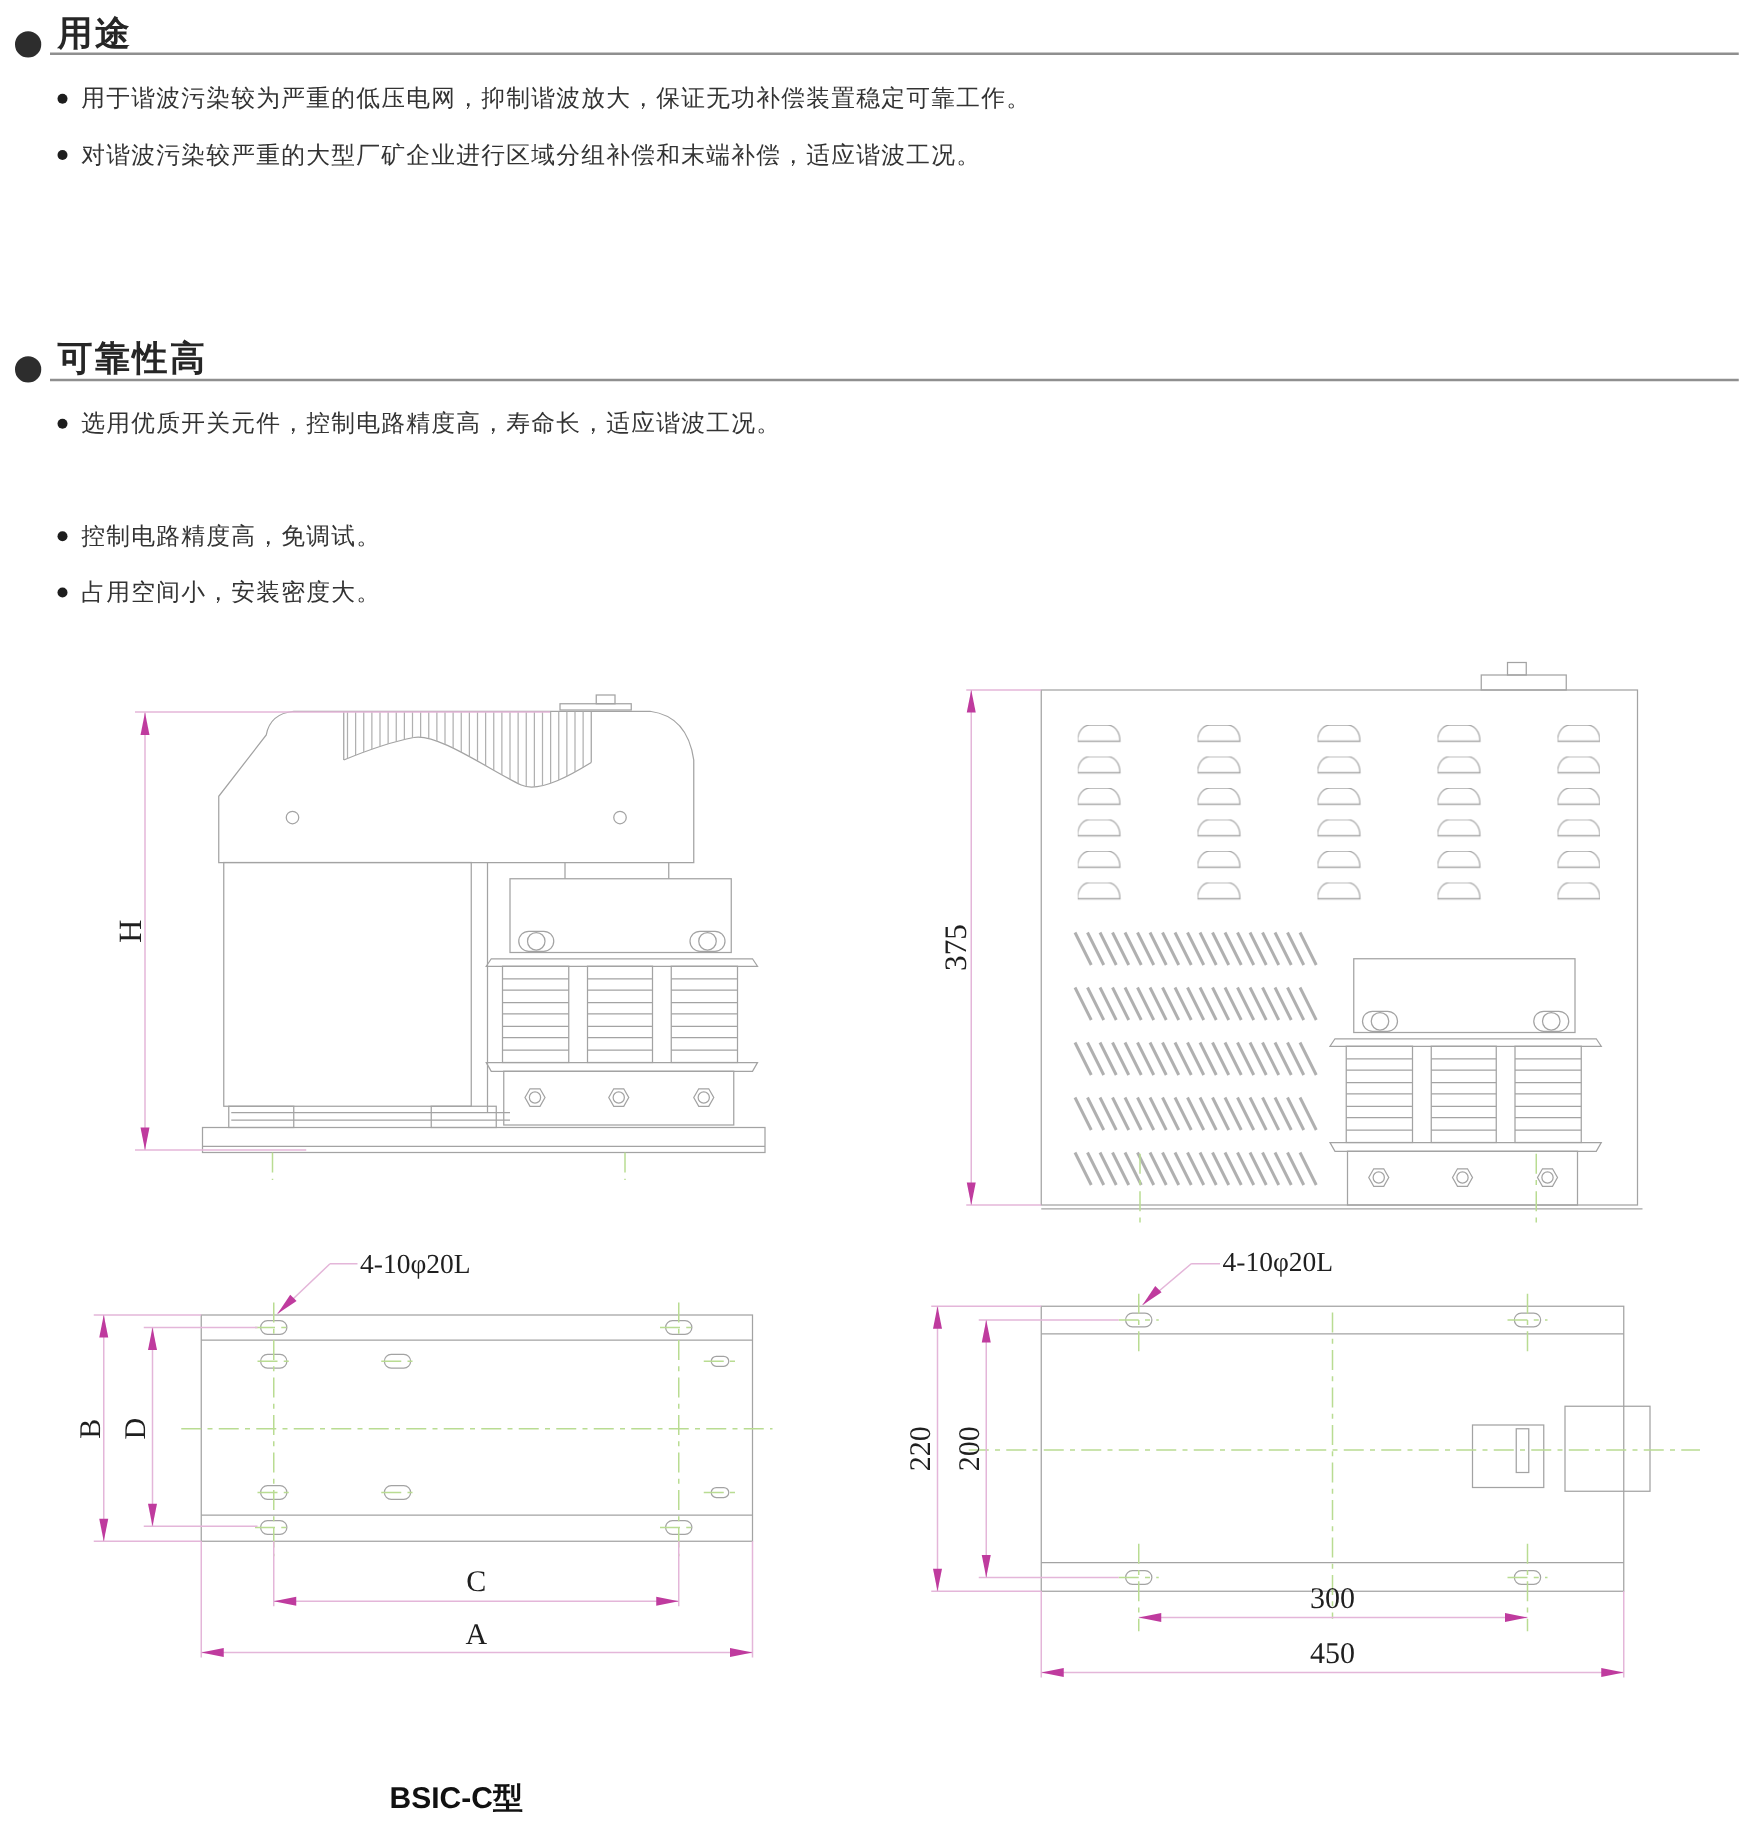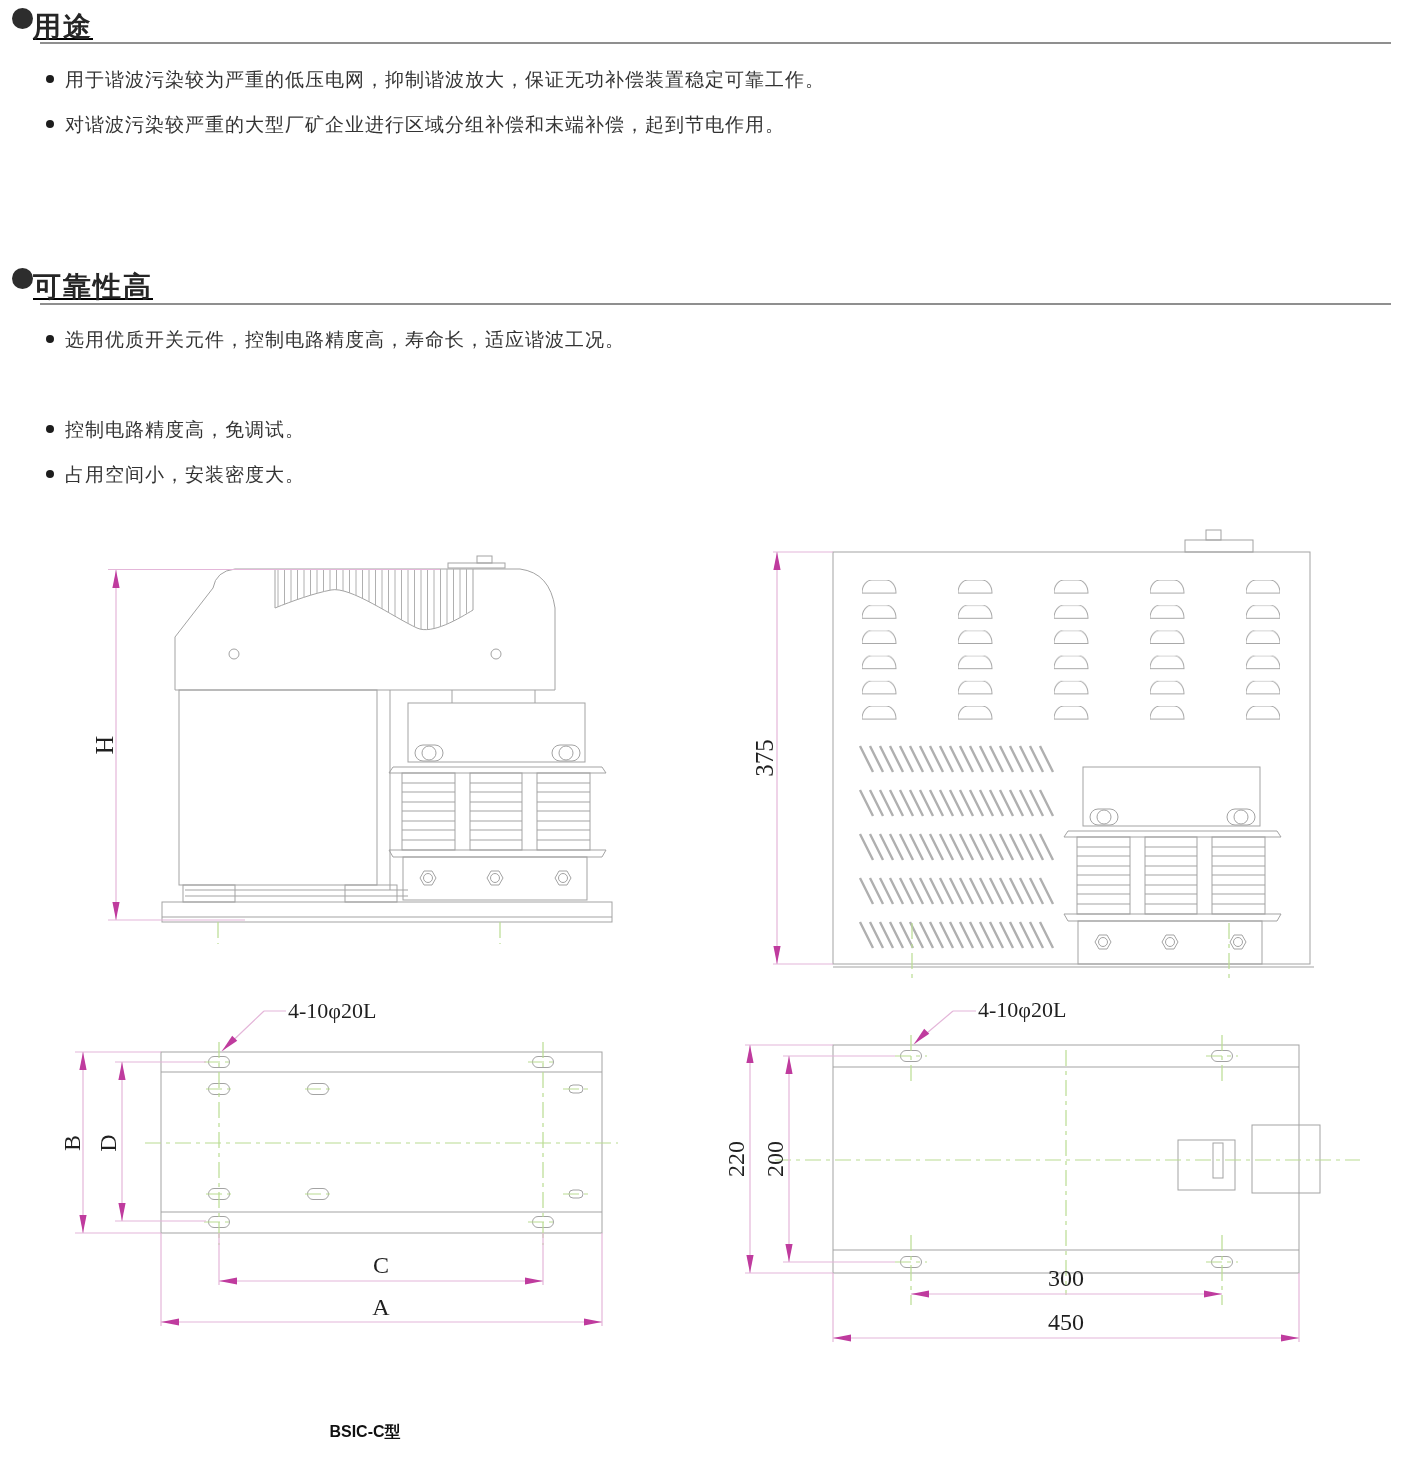--- a/index.html
+++ b/index.html
@@ -1,26 +1,26 @@
 <!DOCTYPE html>
 <html><head>
 <meta charset="utf-8">
 <style>
   html,body{margin:0;padding:0;background:#fff;}
   .page{position:relative;width:1405px;height:1464px;background:#ffffff;overflow:hidden;
         font-family:"Liberation Sans",sans-serif;}
-  .sec-header{position:absolute;left:12px;display:flex;align-items:flex-start;gap:0;text-decoration:underline;}
+  .sec-header{position:absolute;left:12px;display:flex;align-items:flex-end;gap:13px;}
   .sec-dot{width:21px;height:21px;border-radius:50%;background:#2d2d2d;flex:none;}
   .sec-title{font-size:28px;font-weight:700;color:#262626;letter-spacing:2px;}
   .rule{position:absolute;left:40px;width:1351px;border-top:2px solid #8f8f8f;height:0;}
   .bullet{position:absolute;left:46px;display:flex;align-items:flex-start;gap:11px;}
   .b-dot{width:8px;height:8px;border-radius:50%;background:#1d1d1d;margin-top:7px;flex:none;}
   .b-text{font-size:19px;font-weight:400;color:#333;line-height:23px;letter-spacing:1px;}
   .fig{position:absolute;}
-  .caption{position:absolute;width:160px;text-align:center;font-size:16px;font-weight:700;color:#111;}
+  .caption{position:absolute;width:160px;text-align:center;font-size:24px;font-weight:700;color:#111;}
   svg text{font-family:"Liberation Serif",serif;fill:#1f1f1f;}
   .gray{stroke:#a3a3a3;fill:none;stroke-width:1;}
   .pink{stroke:#e4b6d9;fill:none;stroke-width:1.2;}
   .green{stroke:#b9dc92;fill:none;stroke-width:1.2;stroke-dasharray:16 5 4 5;}
 </style>
 </head>
 <body>
 
 <div class="page">
 
@@ -65,21 +65,21 @@
     <div class="sec-title">用途</div>
   </div>
   <div class="rule" style="top:42px"></div>
 
   <div class="bullet" style="top:68px">
     <div class="b-dot"></div>
     <div class="b-text">用于谐波污染较为严重的低压电网，抑制谐波放大，保证无功补偿装置稳定可靠工作。</div>
   </div>
   <div class="bullet" style="top:113px">
     <div class="b-dot"></div>
-    <div class="b-text">对谐波污染较严重的大型厂矿企业进行区域分组补偿和末端补偿，起到节电作用。</div>
+    <div class="b-text">对谐波污染较严重的大型厂矿企业进行区域分组补偿和末端补偿，适应谐波工况。</div>
   </div>
 
   <div class="sec-header" style="top:268px">
     <div class="sec-dot"></div>
     <div class="sec-title">可靠性高</div>
   </div>
   <div class="rule" style="top:303px"></div>
 
   <div class="bullet" style="top:328px">
     <div class="b-dot"></div>

